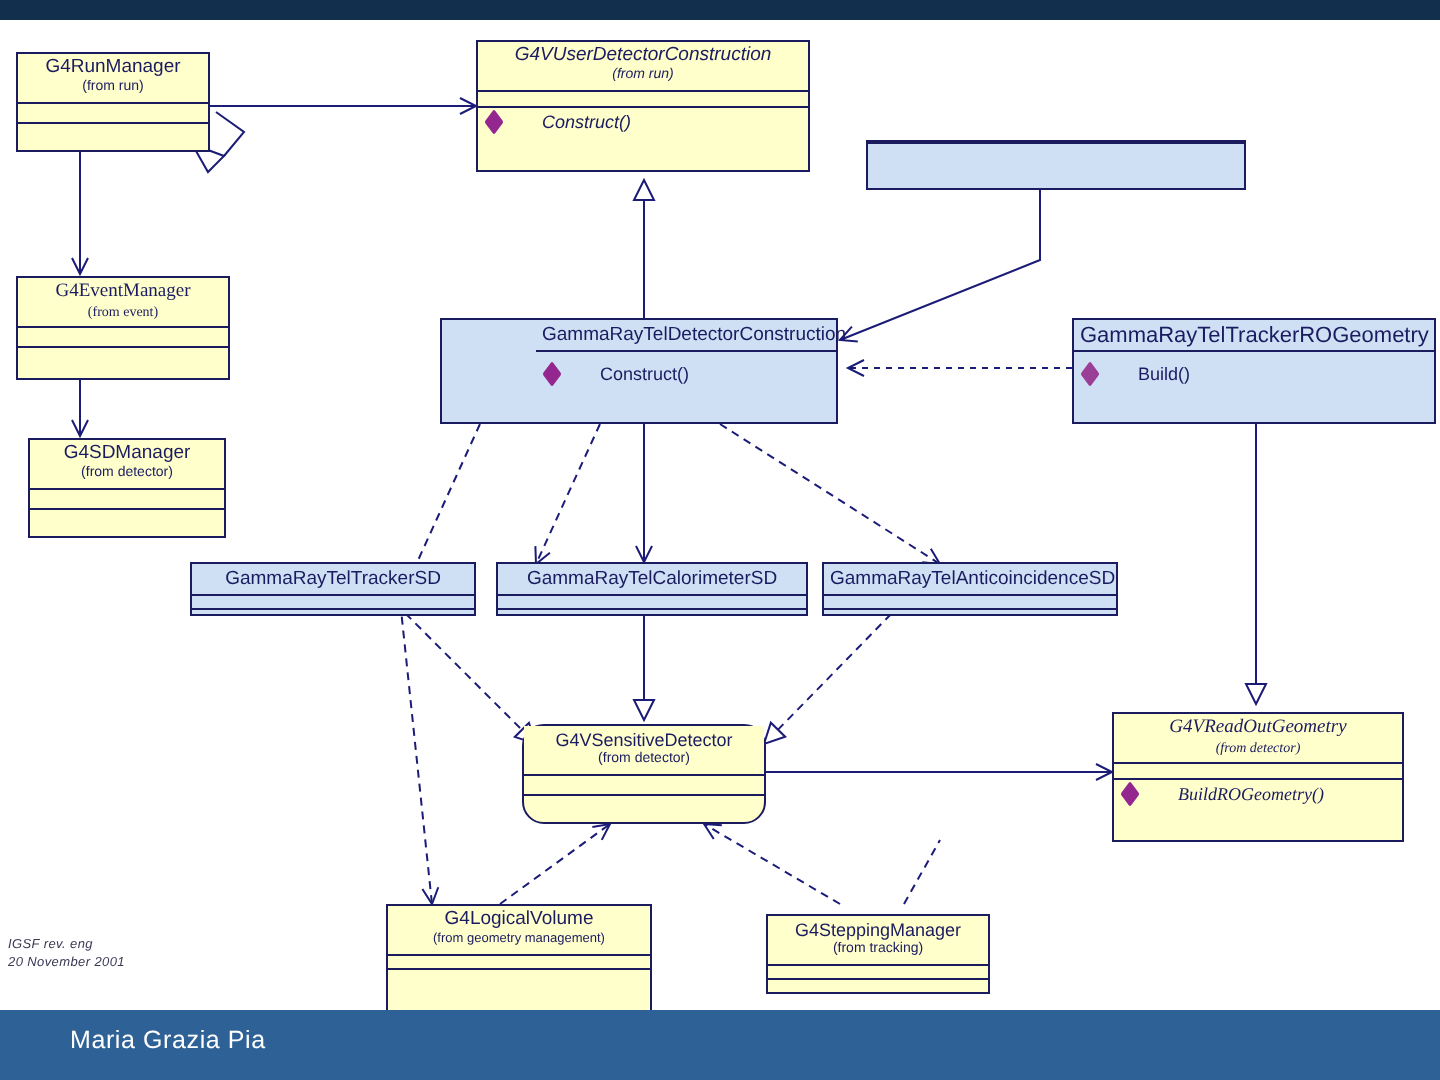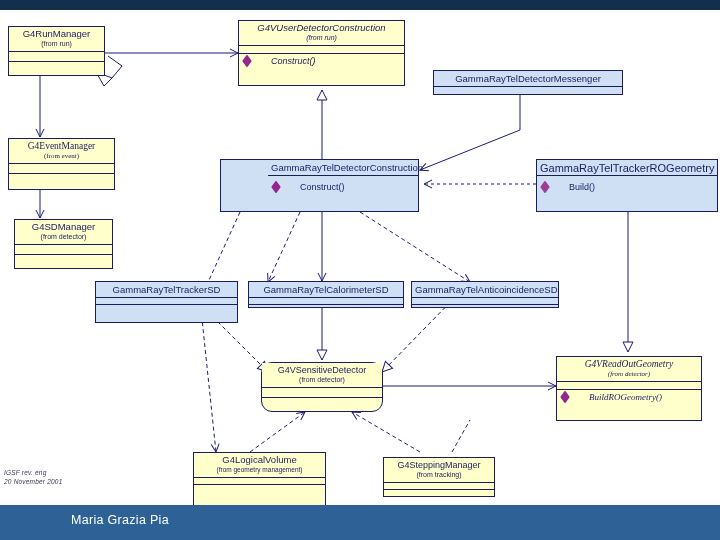--- a/index.html
+++ b/index.html
@@ -6,21 +6,21 @@
   body{
     width:720px;height:540px;overflow:hidden;
     background:#ffffff;
     font-family:"Liberation Sans", sans-serif;
     position:relative;
   }
   #stage{position:absolute;left:0;top:0;width:720px;height:540px;}
 
   .topbar{position:absolute;left:0;top:0;width:720px;height:10px;background:#12304d;}
   .footerbar{position:absolute;left:0;top:505px;width:720px;height:35px;background:#2e6196;}
-  .footer-label{position:absolute;left:35px;top:513px;color:#ffffff;font-size:12.5px;letter-spacing:0.3px;margin-left:36px;}
+  .footer-label{position:absolute;left:35px;top:513px;color:#ffffff;font-size:12.5px;letter-spacing:0.3px;}
 
   .revnote{position:absolute;left:4px;top:468px;font-style:italic;font-size:6.5px;color:#3a3a55;line-height:9px;letter-spacing:.2px;}
 
   
   .cls{position:absolute;box-sizing:border-box;border:1px solid #1b1b60;}
   .cls .hdr{box-sizing:border-box;text-align:center;padding:2px 3px 2px 3px;line-height:10px;}
   .cls .cname{font-size:9.5px;color:#1b1b60;white-space:nowrap;}
   .cls .pkg{font-size:7px;color:#1b1b60;}
   .cls .sep{border-top:1px solid #1b1b60;height:0;}
   .cls .attrs{height:9px;}
@@ -162,23 +162,20 @@
     <div class="sep"></div>
     <div class="ops">
       <div class="op">
         <span class="mbullet"></span>
         <span>Construct()</span>
       </div>
     </div>
   </div>
 
   <div class="cls blue" style="left:433px;top:70px;width:190px;height:25px;">
-    <div class="hdr" style="padding-top:3px;">
-      <div class="cname">GammaRayTelDetectorMessenger</div>
-    </div>
     <div class="sep"></div>
     <div class="attrs" style="height:5px;"></div>
   </div>
 
   <div class="cls blue" style="left:220px;top:159px;width:199px;height:53px;padding-left:47px;">
     <div class="hdr" style="padding-top:3px;">
       <div class="cname">GammaRayTelDetectorConstruction</div>
     </div>
     <div class="sep"></div>
     <div class="ops" style="padding-top:6px;">
@@ -195,21 +192,21 @@
     </div>
     <div class="sep"></div>
     <div class="ops" style="padding-top:6px;">
       <div class="op">
         <span class="mbullet pkgm"></span>
         <span>Build()</span>
       </div>
     </div>
   </div>
 
-  <div class="cls blue" style="left:95px;top:281px;width:143px;height:42px;">
+  <div class="cls blue" style="left:95px;top:281px;width:143px;height:27px;">
     <div class="hdr" style="padding-top:3px;">
       <div class="cname">GammaRayTelTrackerSD</div>
     </div>
     <div class="sep"></div>
     <div class="attrs" style="height:6px;"></div>
     <div class="sep"></div>
   </div>
 
   <div class="cls blue" style="left:248px;top:281px;width:156px;height:27px;">
     <div class="hdr" style="padding-top:3px;">

